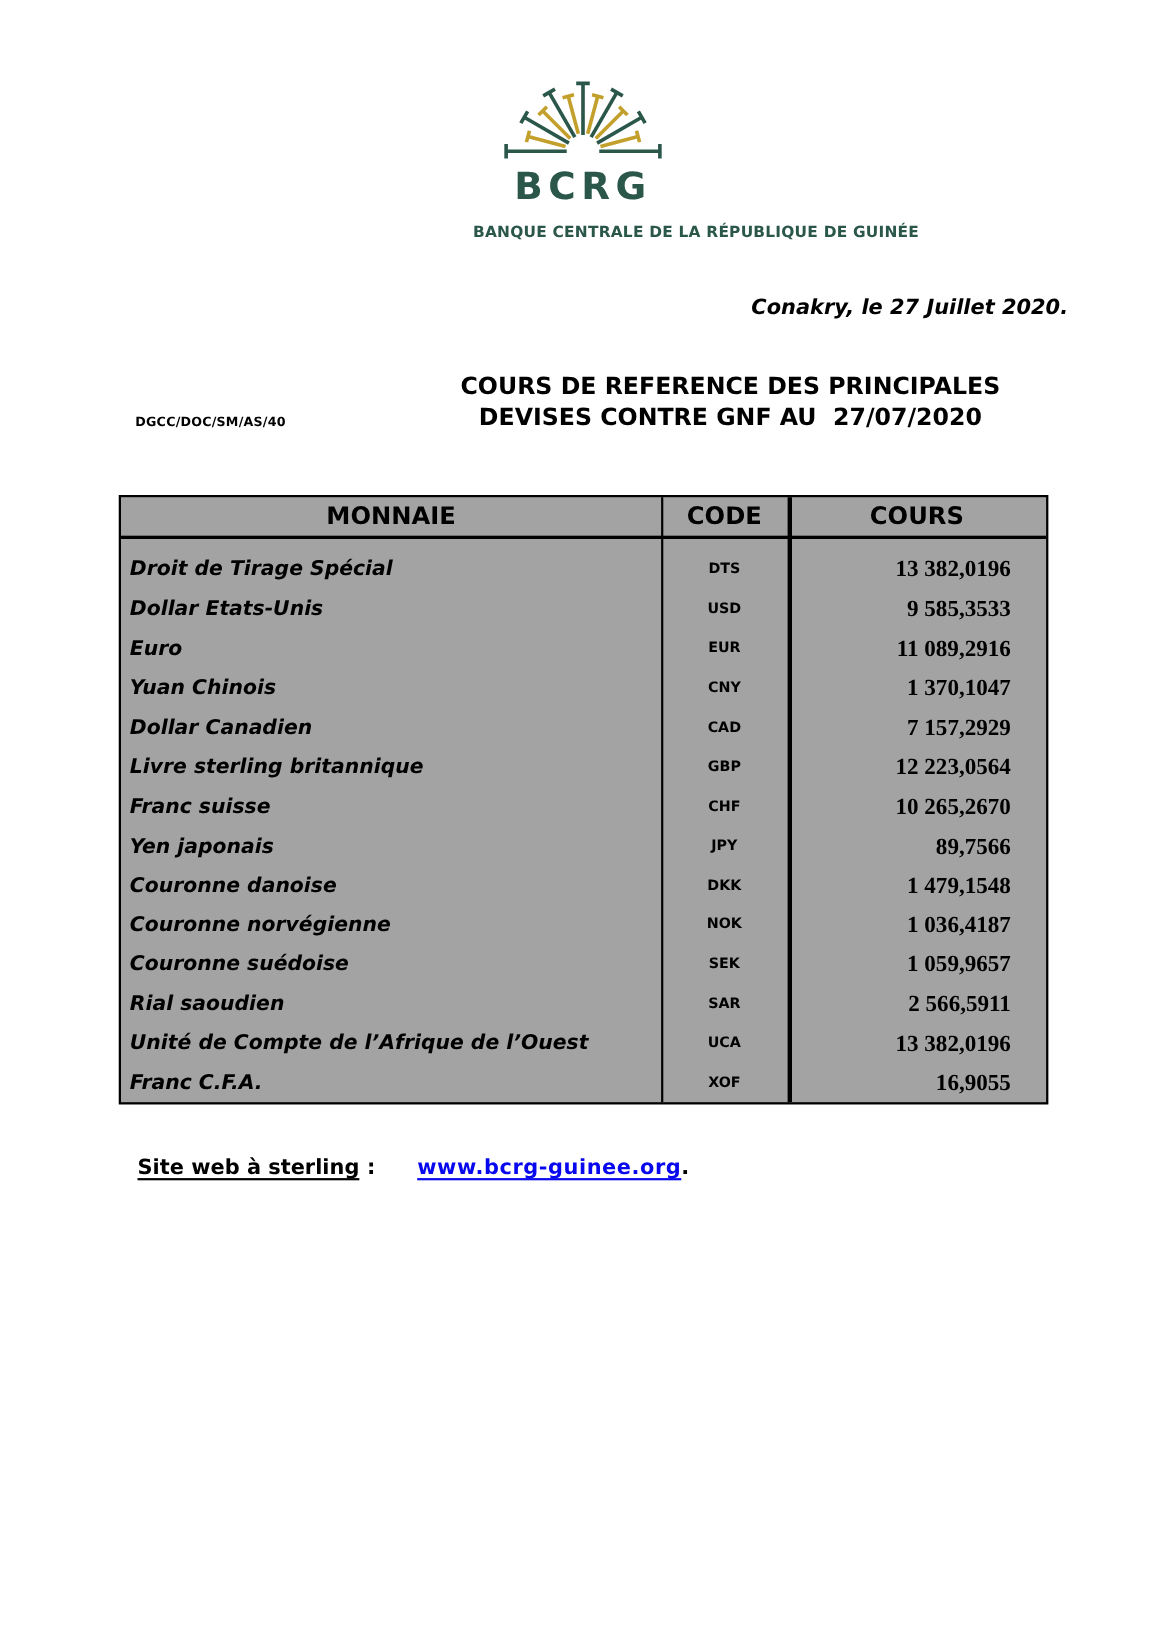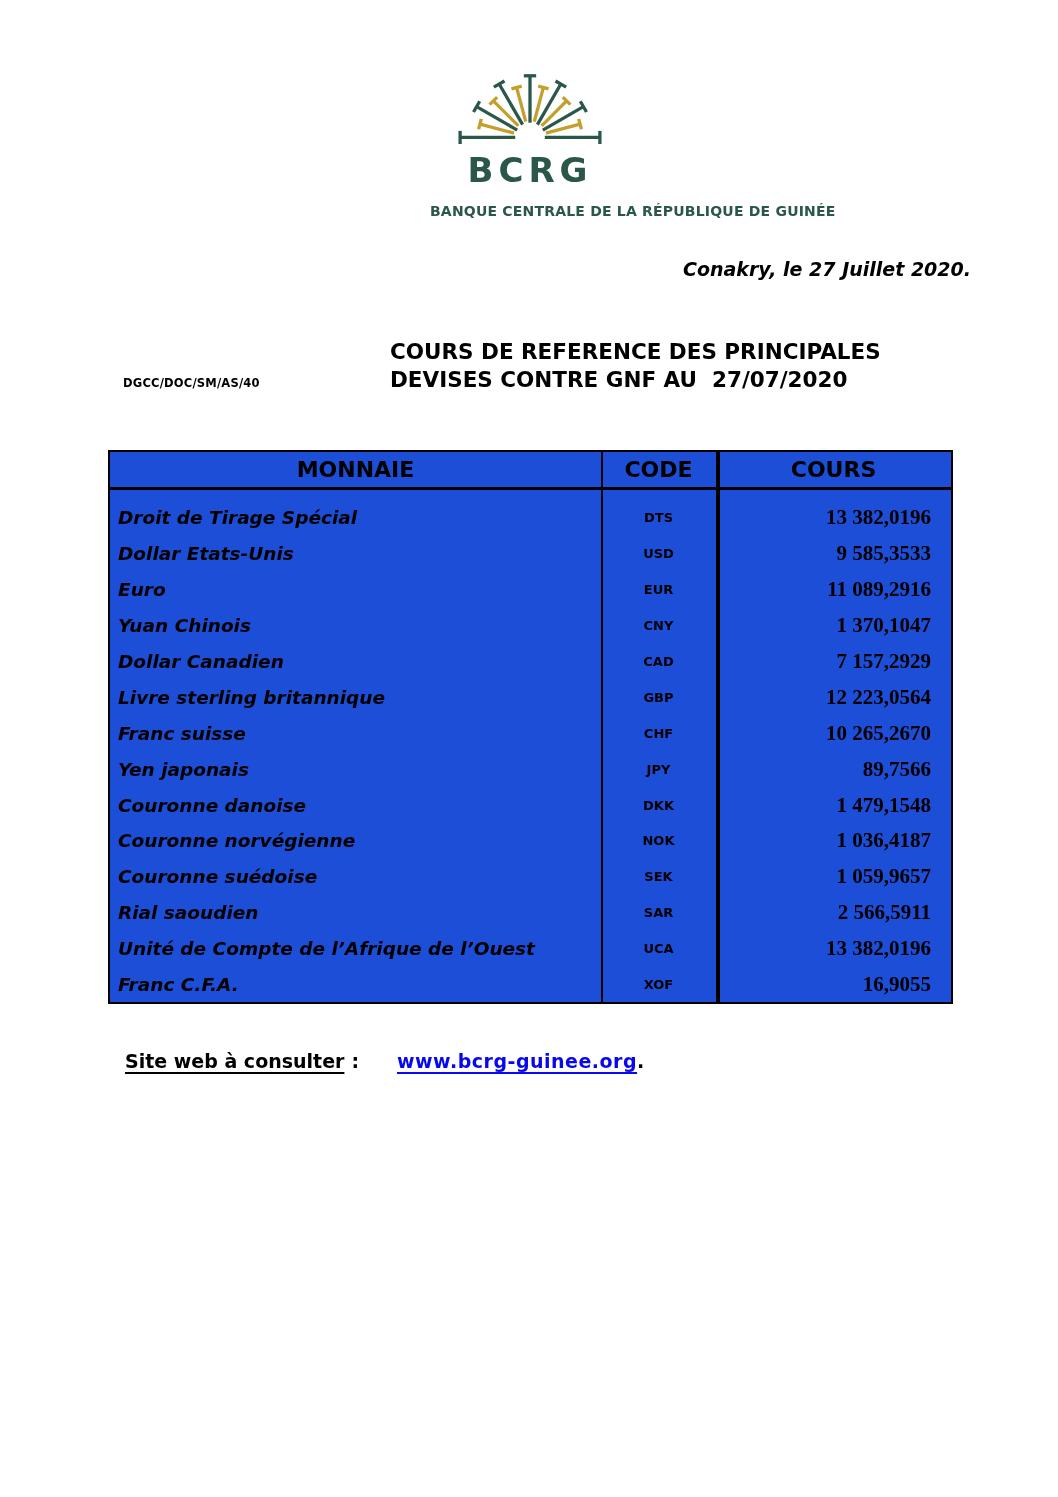--- a/index.html
+++ b/index.html
@@ -46,55 +46,55 @@
     letter-spacing: 0.2px;
     color: #2a574a;
     margin-top: 16px;
     white-space: nowrap;
   }
 
   
   .date-line {
     position: absolute;
     left: 683px;
-    top: 258px;
+    top: 268px;
     font-size: 19px;
     font-weight: bold;
     font-style: italic;
     white-space: pre;
   }
   .ref-code {
     position: absolute;
     left: 123px;
     top: 376px;
     font-size: 11.5px;
     font-weight: bold;
     letter-spacing: 0.2px;
   }
   .doc-title {
     position: absolute;
     left: 390px;
     top: 338px;
     width: 548px;
-    text-align: left;
+    text-align: center;
     font-size: 21.5px;
     font-weight: bold;
     line-height: 28px;
   }
   .title-line { white-space: pre; }
 
   
   .rates {
     position: absolute;
     left: 108px;
     top: 450px;
     width: 845px;
     border: 2px solid #000;
     box-sizing: border-box;
-    background: #1d4ed8;
+    background: #a3a3a3;
   }
   .vline-1 {
     position: absolute;
     left: 491px; top: 0; bottom: 0;
     width: 2px; background: #000;
   }
   .vline-2 {
     position: absolute;
     left: 606px; top: 0; bottom: 0;
     width: 4px; background: #000;
@@ -129,21 +129,21 @@
     white-space: nowrap;
     font-style: italic;
   }
   .c-code {
     justify-content: center;
     font-size: 13px;
     font-weight: bold;
   }
   .c-cours {
     justify-content: flex-end;
-    padding-right: 20px;
+    padding-right: 32px;
     font-family: "Liberation Serif", "DejaVu Serif", serif;
     font-size: 21px;
     font-weight: bold;
     white-space: pre;
   }
 
   
   .site-note {
     position: absolute;
     left: 125px;
@@ -316,14 +316,14 @@
   <div class="cell c-code">UCA</div>
   <div class="cell c-cours">13 382,0196</div>
 
   <div class="cell c-monnaie">Franc C.F.A.</div>
   <div class="cell c-code">XOF</div>
   <div class="cell c-cours">16,9055</div>
 </div>
 </div>
 
 <div class="site-note">
-  <span class="site-label">Site web à consulter</span><span class="site-sep">:</span><a class="site-link">www.bcrg-guinee.org</a><span class="site-period">.</span>
+  <span class="site-label">Site web à sterling</span><span class="site-sep">:</span><a class="site-link">www.bcrg-guinee.org</a><span class="site-period">.</span>
 </div>
 
 </body></html>

